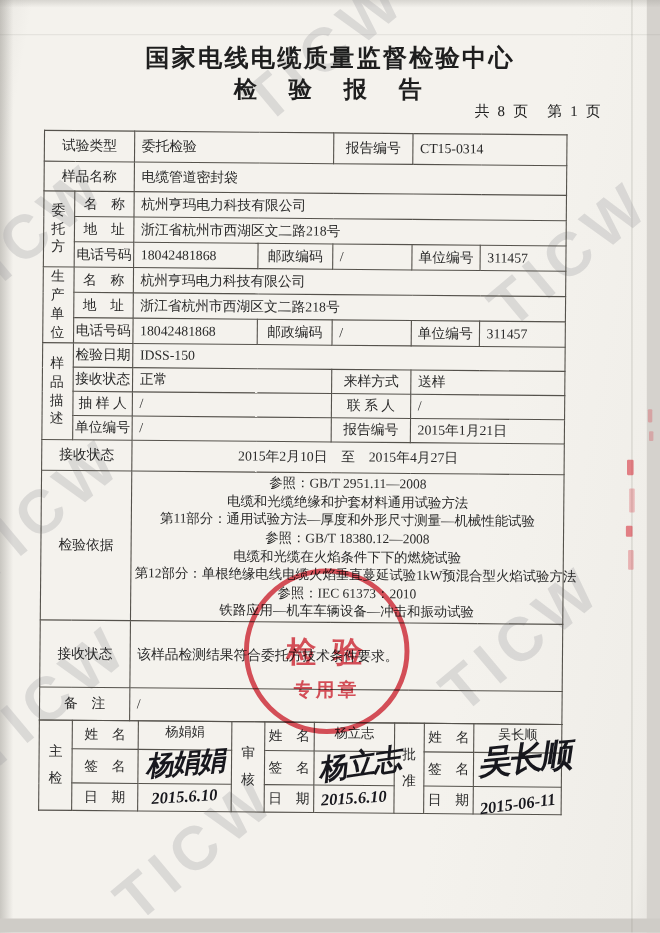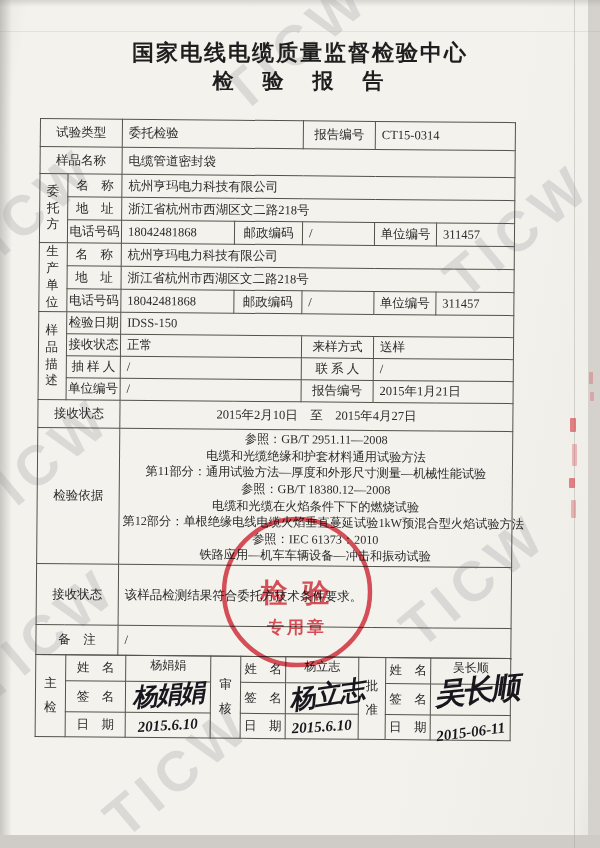--- a/index.html
+++ b/index.html
@@ -79,20 +79,21 @@
 
   <div class="redmark" style="left:570px; top:418px; width:6px; height:14px;"></div>
   <div class="redmark" style="left:572px; top:444px; width:5px; height:22px; opacity:.5;"></div>
   <div class="redmark" style="left:569px; top:478px; width:6px; height:10px;"></div>
   <div class="redmark" style="left:571px; top:500px; width:5px; height:18px; opacity:.55;"></div>
   <div class="redmark" style="left:589px; top:372px; width:4px; height:12px; opacity:.5;"></div>
   <div class="redmark" style="left:590px; top:392px; width:4px; height:9px; opacity:.45;"></div>
 
   <div class="org-title">国家电线电缆质量监督检验中心</div>
   <div class="report-title">检　验　报　告</div>
+  <div class="page-info">共 8 页　第 1 页</div>
 
   <div class="doc-table">
     <table>
       <colgroup>
         <col style="width:28px">
           <col style="width:54px">
           <col style="width:113px">
         <col style="width:68px">
           <col style="width:72px">
           <col style="width:62px">

